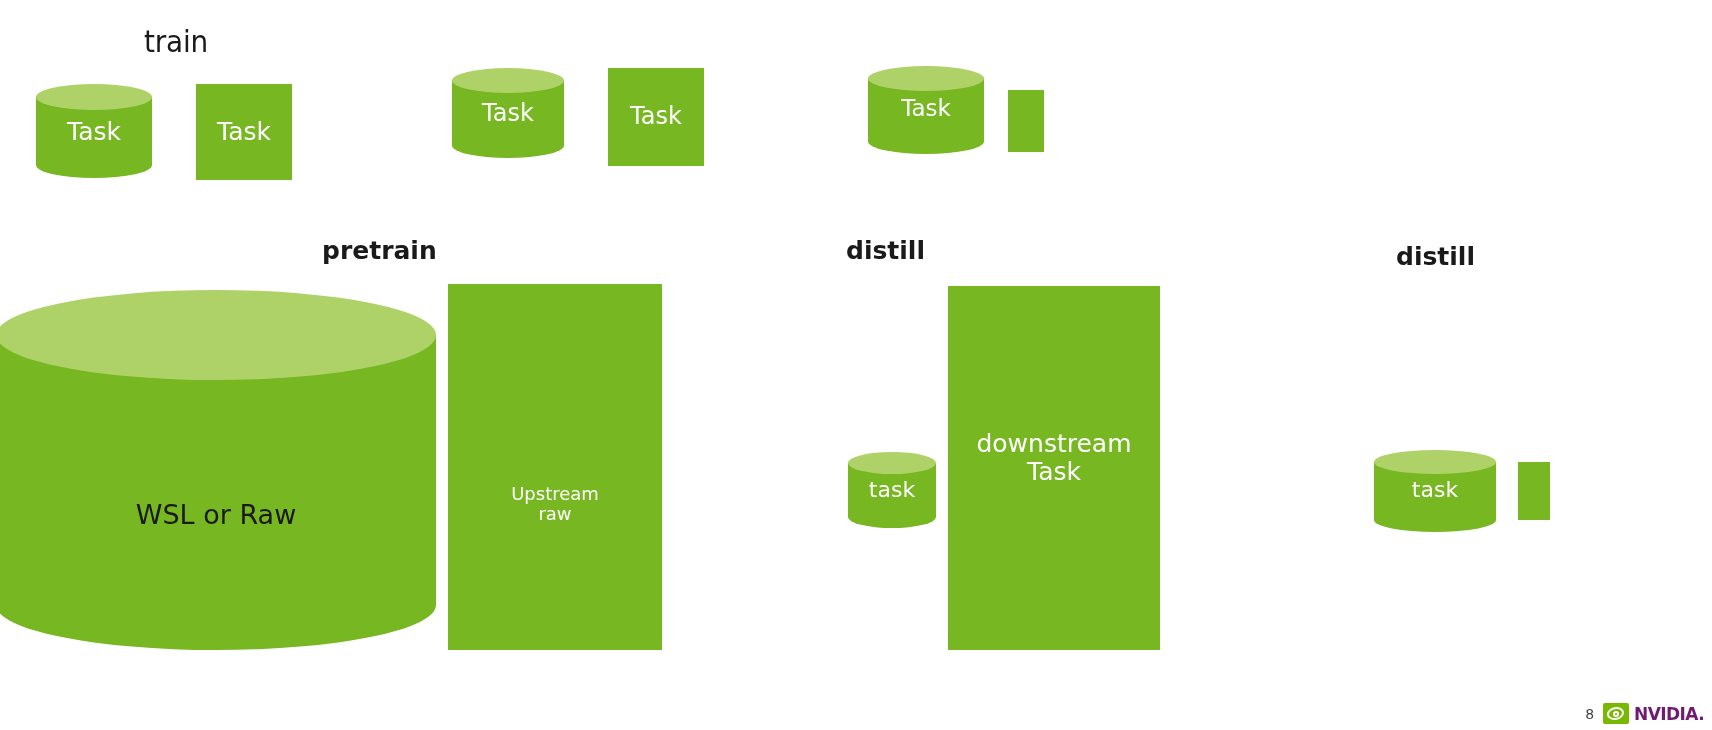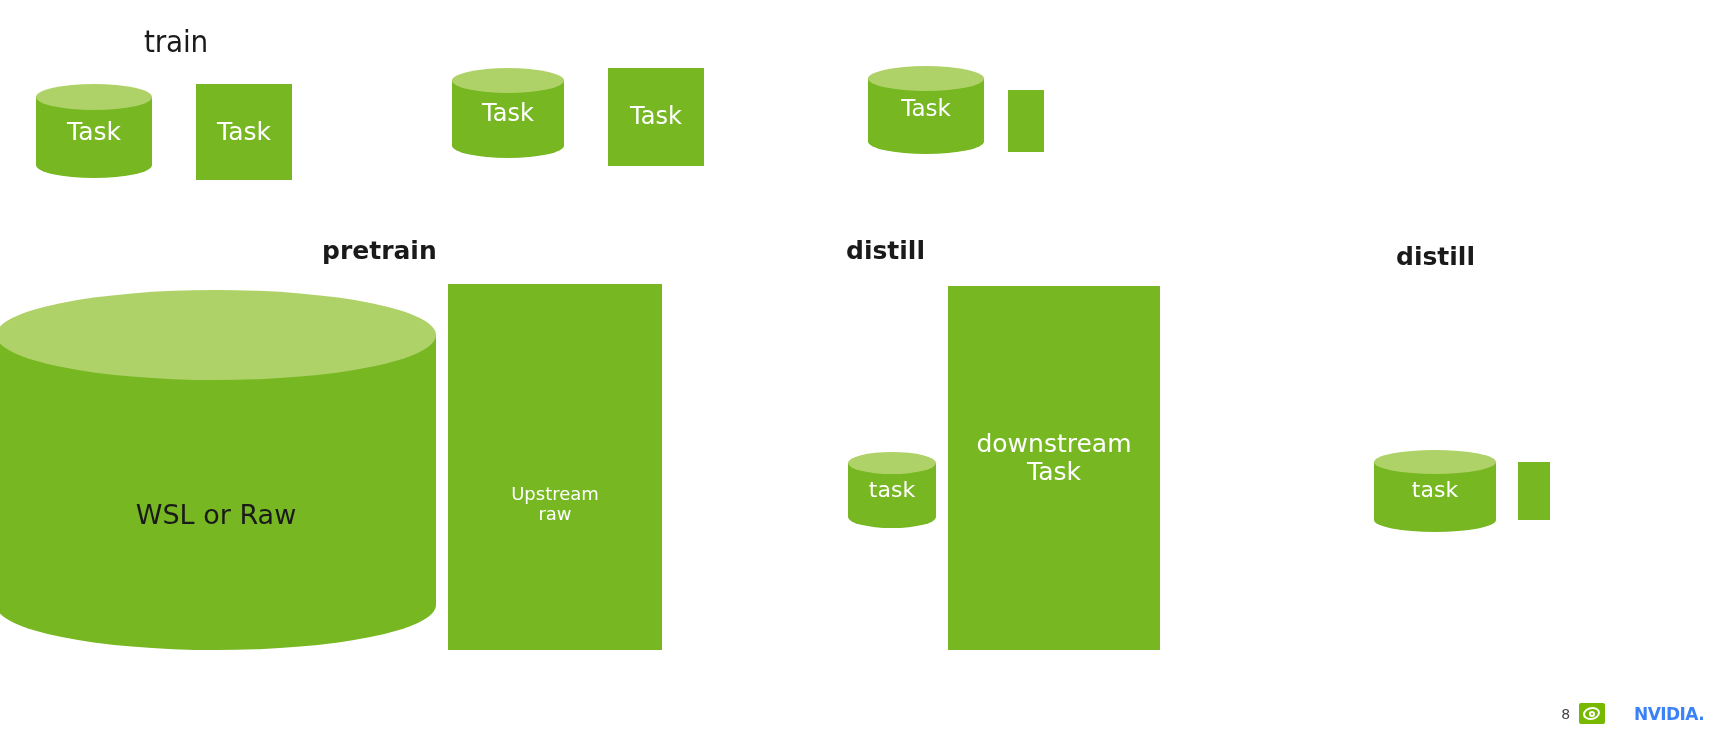--- a/index.html
+++ b/index.html
@@ -72,21 +72,21 @@
     content:"";position:absolute;left:4px;top:4px;width:17px;height:13px;
     border:2.2px solid #ffffff;border-radius:60% 45% 60% 45%;
     box-sizing:border-box;
   }
   .nvmark::after{
     content:"";position:absolute;left:9.5px;top:8px;width:6px;height:5.5px;
     border:2px solid #ffffff;border-radius:50%;box-sizing:border-box;
   }
   .nvword{
     font-family:"DejaVu Sans","Liberation Sans",sans-serif;
-    font-weight:700;font-size:17px;letter-spacing:-0.6px;color:#3b82f6;margin-left:24px;
+    font-weight:700;font-size:17px;letter-spacing:-0.6px;color:#701a75;
   }
   .nvword .dot{font-size:17px;}
 </style>
 </head>
 <body>
 
 <div class="slide">
 
   <div class="group-title title-top" style="left:144px;top:26px;">train</div>
 

